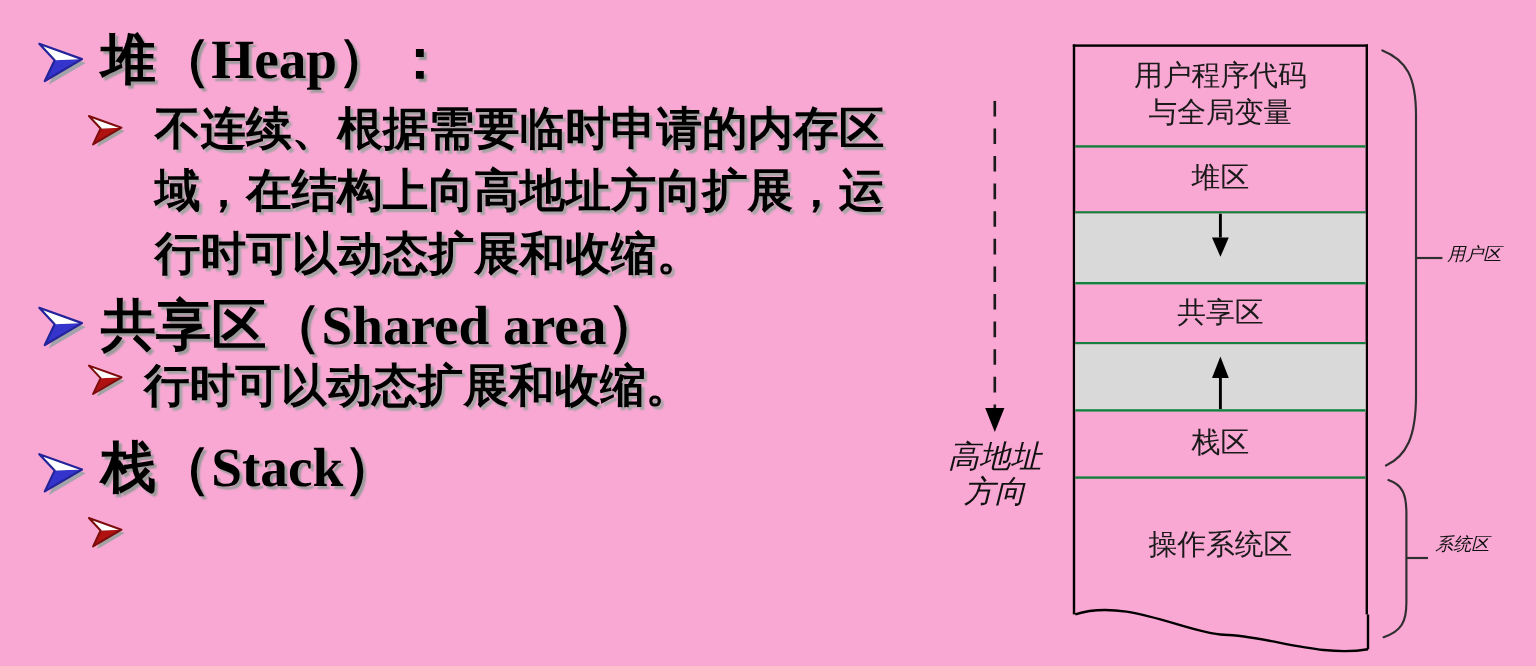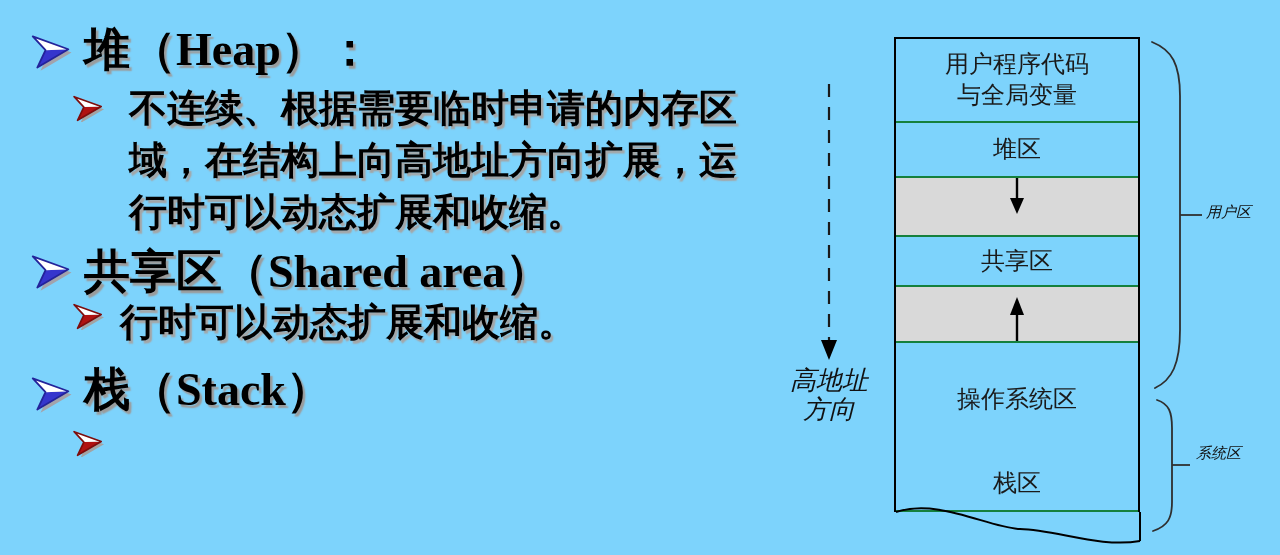--- a/index.html
+++ b/index.html
@@ -1,16 +1,16 @@
 <!DOCTYPE html>
 <html><head>
 <meta charset="utf-8">
 <style>
   html,body{margin:0;padding:0;background:#fff;}
-  .slide{position:relative;width:1280px;height:555px;background:#7dd3fc;overflow:hidden;
+  .slide{position:relative;width:1280px;height:555px;background:#f9a8d4;overflow:hidden;
          font-family:"Liberation Serif","DejaVu Serif",serif;color:#000;}
   .abs{position:absolute;}
   
   .h{position:absolute;font-size:46px;font-weight:bold;line-height:56px;white-space:nowrap;
      text-shadow:2.5px 2.5px 1.5px #9b9b9b;}
   .p{position:absolute;font-size:38px;font-weight:bold;line-height:52px;white-space:nowrap;
      text-shadow:2.5px 2.5px 1.5px #a5a5a5;}
   .bullet{position:absolute;}
   
   .membox{position:absolute;left:894px;top:37px;width:246px;height:475px;box-sizing:border-box;
@@ -106,22 +106,22 @@
           <polygon points="4,20 18,20 11,36" fill="#000"></polygon>
         </svg>
       </div>
       <div class="mem-row" style="height:50px">共享区</div>
       <div class="mem-row gray toend" style="height:56px">
         <svg width="22" height="46" viewBox="0 0 22 46">
           <polygon points="11,2 4,20 18,20" fill="#000"></polygon>
           <line x1="11" y1="20" x2="11" y2="46" stroke="#000" stroke-width="2.4"></line>
         </svg>
       </div>
+      <div class="mem-row" style="height:56px">栈区</div>
       <div class="mem-row last" style="flex:1">操作系统区</div>
-      <div class="mem-row" style="height:56px">栈区</div>
     </div>
 
     <svg class="abs" style="left:894px;top:504px" width="250" height="50" viewBox="0 0 250 50">
       <path d="M2 8 C 45 -6, 95 24, 126 25 C 163 26, 206 44, 246 37" fill="none" stroke="#000" stroke-width="2"></path>
       <path d="M246 8 L246 37" fill="none" stroke="#000" stroke-width="2"></path>
     </svg>
 
     <svg class="abs" style="left:1140px;top:28px" width="140" height="512" viewBox="0 0 140 512">
       <path d="M12 14 C32 22 40 36 40 68 L40 302 C40 336 32 352 15 360" fill="none" stroke="#2f2f2f" stroke-width="1.8" stroke-linecap="round"></path>
       <path d="M40 187 L62 187" fill="none" stroke="#2f2f2f" stroke-width="1.8"></path>

